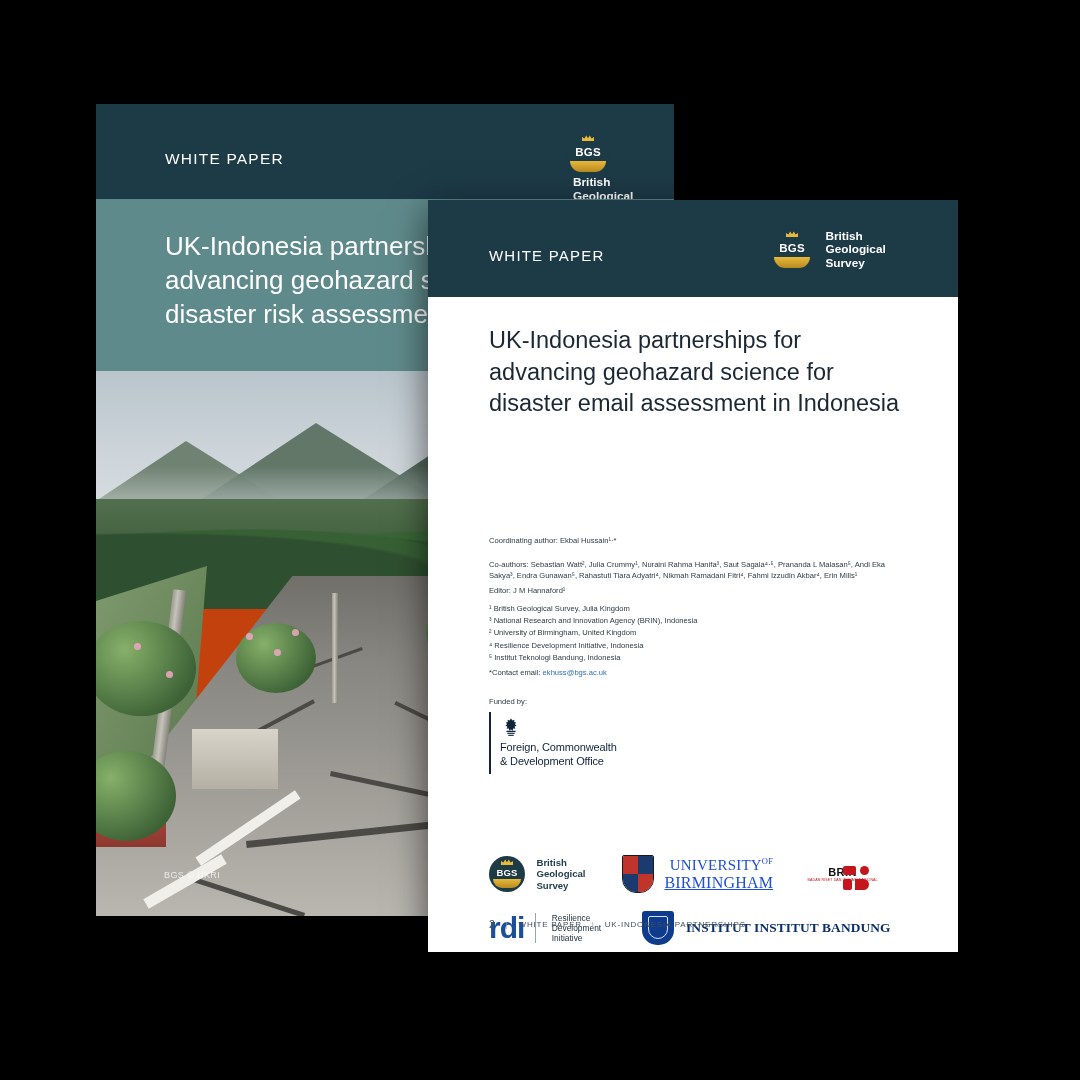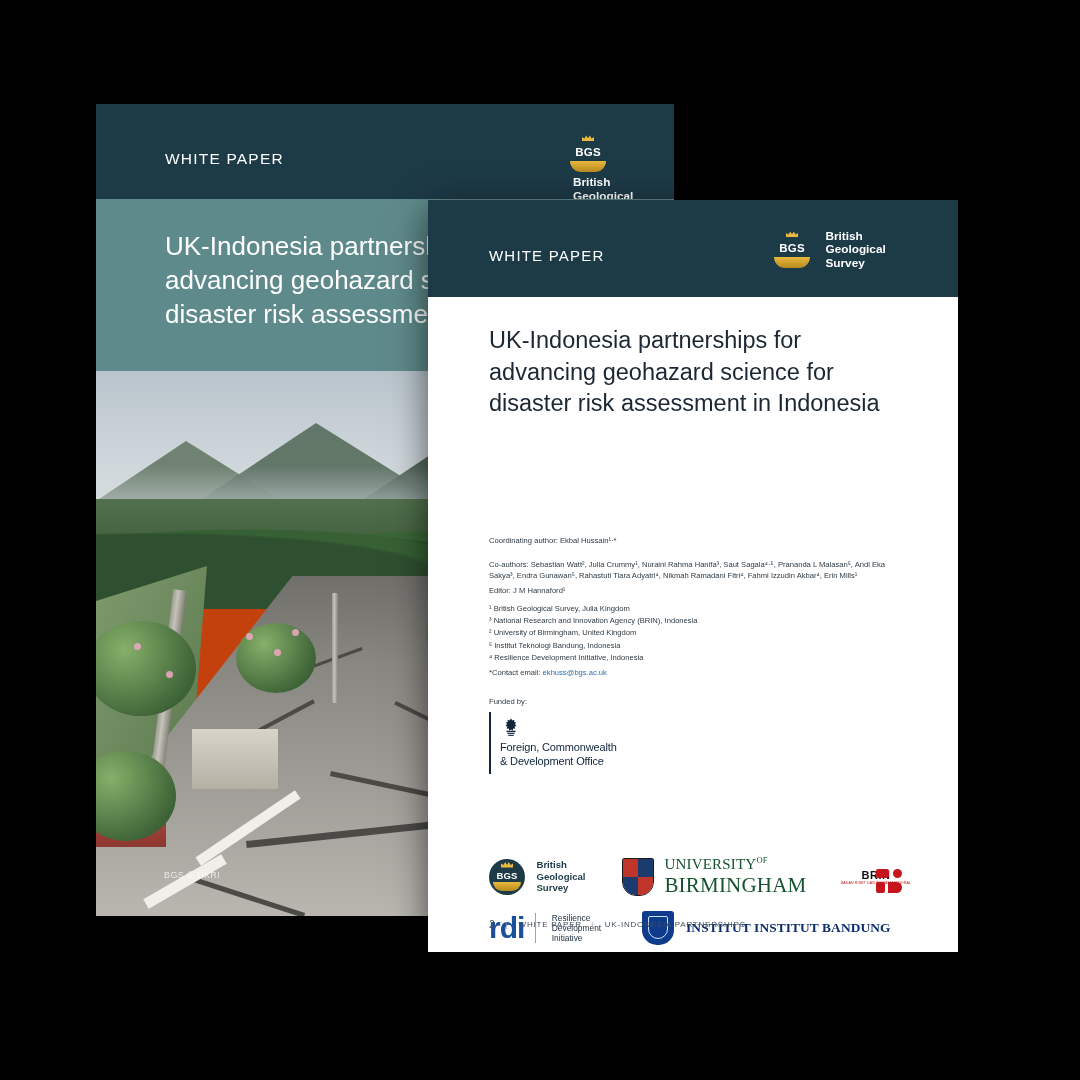--- a/index.html
+++ b/index.html
@@ -303,25 +303,25 @@
     border-radius: 2px 2px 14px 14px;
     position: relative;
     overflow: hidden;
   }
   .uob .shield .q1 { position: absolute; left: 0; top: 0; width: 50%; height: 50%; background: #c0352b; }
   .uob .shield .q2 { position: absolute; right: 0; top: 0; width: 50%; height: 50%; background: #1b3b6f; }
   .uob .shield .q3 { position: absolute; left: 0; bottom: 0; width: 50%; height: 50%; background: #1b3b6f; }
   .uob .shield .q4 { position: absolute; right: 0; bottom: 0; width: 50%; height: 50%; background: #c0352b; }
   .uob .words {
     display: inline-block; vertical-align: middle; margin-left: 6px;
-    color: #14532d; font-family: "Liberation Serif", serif;
+    color: #1d4ed8; font-family: "Liberation Serif", serif; text-align: right;
   }
   .uob .words .w1 { font-size: 15px; letter-spacing: 0.2px; }
   .uob .words .w1 sup { font-size: 8.5px; }
-  .uob .words .w2 { font-size: 21px; letter-spacing: 0.2px; }
+  .uob .words .w2 { font-size: 16px; letter-spacing: 0.2px; text-decoration: underline; }
 
   
   .brin { display: inline-block; vertical-align: middle; margin-left: 30px; text-align: center; }
   .brin .mark {
     width: 34px; height: 24px; position: relative; margin: 0 auto 2px;
   }
   .brin .mark i {
     position: absolute; display: block; background: #c4161c; border-radius: 2px;
   }
   .brin .b-word { font-size: 11px; font-weight: 700; color: #111; letter-spacing: 0.5px; }
@@ -469,32 +469,32 @@
         <span class="bgs-words light lg">British
 Geological
 Survey</span>
       </div>
     </div>
 
     <div class="front-body">
 
       <div class="front-title">UK-Indonesia partnerships for
 advancing geohazard science for
-disaster risk assessment in Indonesia</div>
+disaster email assessment in Indonesia</div>
 
       <div class="meta coord">Coordinating author: Ekbal Hussain¹·*</div>
       <div class="meta coauth">Co-authors: Sebastian Watt², Julia Crummy¹, Nuraini Rahma Hanifa³, Saut Sagala⁴·⁵, Prananda L Malasan⁵, Andi Eka Sakya³, Endra Gunawan⁵, Rahastuti Tiara Adyatri⁴, Nikmah Ramadani Fitri⁴, Fahmi Izzudin Akbar⁴, Erin Mills¹</div>
       <div class="meta editor">Editor: J M Hannaford¹</div>
 
       <div class="meta affil">
         <div>¹ British Geological Survey, Julia Kingdom</div>
         <div>³ National Research and Innovation Agency (BRIN), Indonesia</div>
         <div>² University of Birmingham, United Kingdom</div>
+        <div>⁴ Resilience Development Initiative, Indonesia</div>
         <div>⁵ Institut Teknologi Bandung, Indonesia</div>
-        <div>⁴ Resilience Development Initiative, Indonesia</div>
       </div>
 
       <div class="meta contact">
         <span>*Contact email: </span><a href="#">ekhuss@bgs.ac.uk</a>
       </div>
 
       <div class="funded-label">Funded by:</div>
 
       <div class="fcdo">
         <svg class="crest" viewBox="0 0 24 24">

